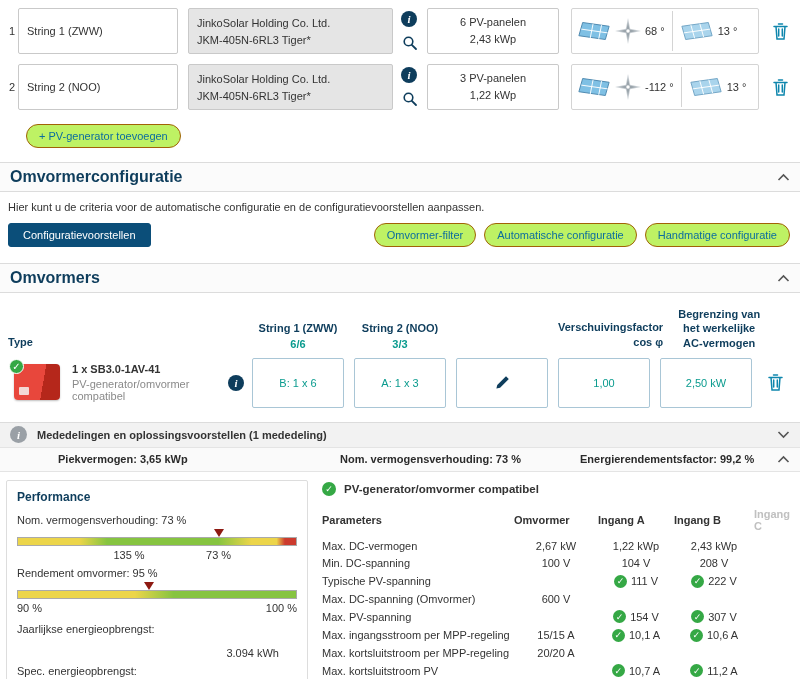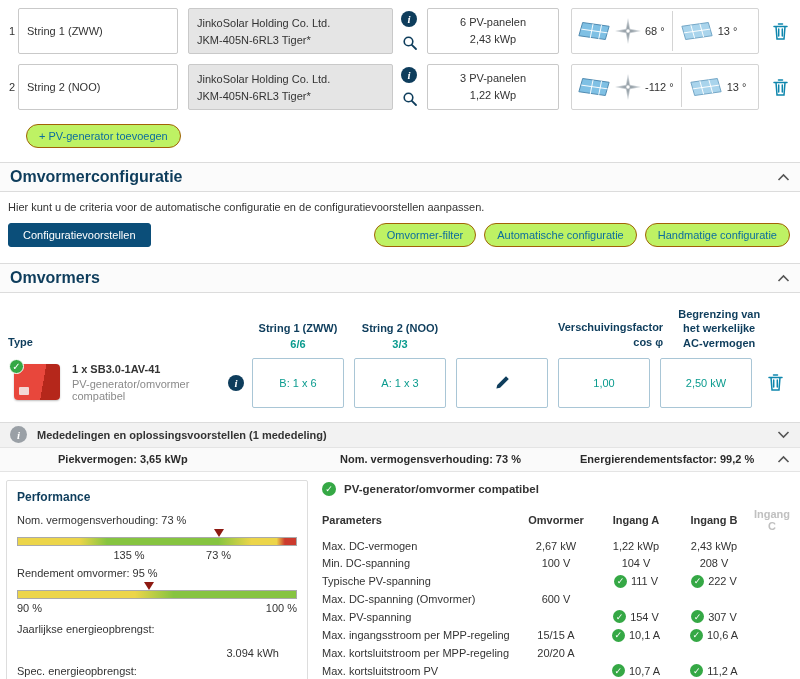--- a/index.html
+++ b/index.html
@@ -101,21 +101,21 @@
   .stat-val { margin-left:auto; text-align:right;margin-top:24px; }
   
   .compat-panel { flex:1; padding-top:2px; }
   .compat-head { display:flex; align-items:center; gap:8px; margin-bottom:10px; }
   .check {
     width:14px; height:14px; border-radius:50%; background:#35a845; color:#fff;
     font-size:9px; display:inline-flex; align-items:center; justify-content:center; flex:0 0 14px;
   }
   .compat-title { font-weight:bold; color:#333; font-size:11.5px; }
   table.compat { border-collapse:collapse; table-layout:fixed; width:468px; }
-  table.compat th { font-weight:bold; color:#333; padding:2px 0 6px 0; text-align:center; }
+  table.compat th { font-weight:bold; color:#333; padding:2px 0 6px 0; text-align:left; }
   table.compat th.p-col { text-align:left; }
   table.compat th.c-col { color:#c0c0c0; }
   table.compat td { padding:2.5px 0; color:#333; }
   td.val { text-align:center; }
   td.val .cellwrap { display:inline-flex; align-items:center; gap:4px; justify-content:center; }
   td.val .check { width:13px; height:13px; flex:0 0 13px; }
   .chev-svg { display:block; }
 </style>
 </head>
 <body>

